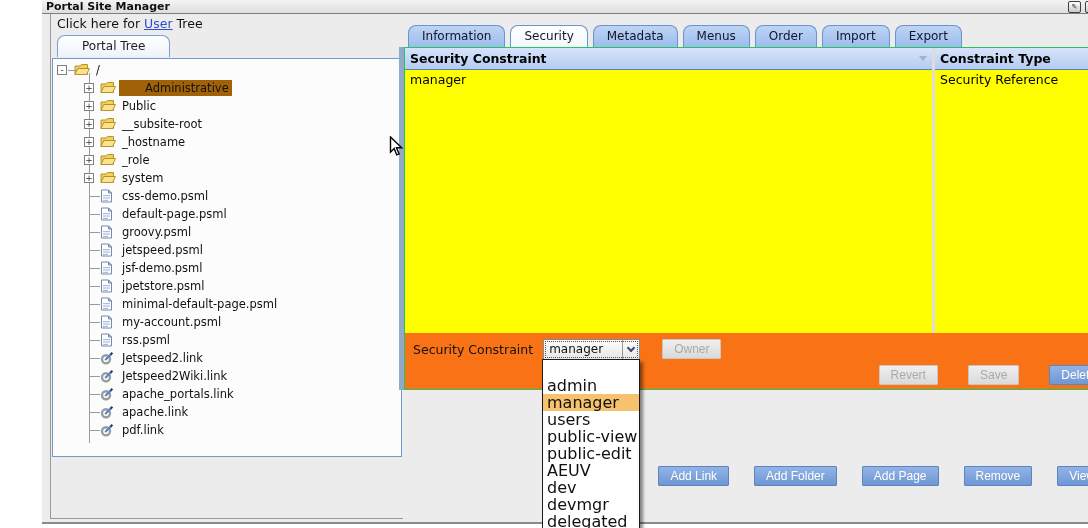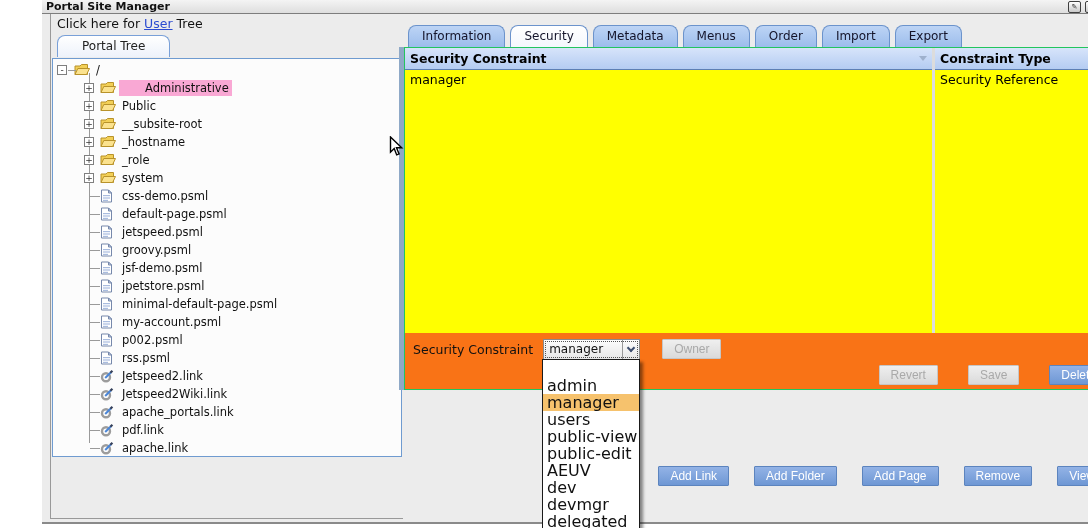--- a/index.html
+++ b/index.html
@@ -43,21 +43,21 @@
           width:10px; border-top:1px solid #9a9a9a; }
   .trow.root::after { content:''; position:absolute; left:15px; top:9px; width:8px;
           border-top:1px solid #9a9a9a; }
   .trow .icon { position:absolute; left:47px; top:2px; width:16px; height:14px; }
   .trow.root .icon { left:21px; }
   .trow .icon svg { display:none; }
   .trow.folder .icon svg.i-folder, .trow.root .icon svg.i-folder { display:block; }
   .trow.page .icon svg.i-page { display:block; }
   .trow.link .icon svg.i-link { display:block; }
   .tlabel { padding:1px 3px; }
-  .trow.selected .tlabel { background:#f9a8d4;padding-left:26px; }
+  .trow.selected .tlabel { background:#a16207;padding-left:26px; }
 
   
   .rtabs { position:absolute; left:362px; top:25px; height:22px; display:flex; gap:5px; padding-left:4px; }
   .rtab { padding:3px 13px 0 13px; font-size:12px; color:#14142a; background:linear-gradient(#bdd4f5,#9cbdec);
           border:1px solid #6b93cc; border-bottom:none; border-radius:8px 8px 0 0; position:relative;
           z-index:1; cursor:pointer; }
   .rtab.selected { background:linear-gradient(#ffffff,#f4f7fd); z-index:3; }
 
   .vdivider { position:absolute; left:357px; top:47px; width:5px; height:343px; background:#8fa9c7; }
 
@@ -246,52 +246,52 @@
 
                 <svg class="i-page" width="13" height="14" viewBox="0 0 13 14">
                   <path d="M1.5 1 L8.5 1 L11.5 4 L11.5 13 L1.5 13 Z" fill="#ffffff" stroke="#7688ab" stroke-width="1"></path>
                   <path d="M8.5 1 L8.5 4 L11.5 4 Z" fill="#c7d4ee" stroke="#7688ab" stroke-width="1"></path>
                   <rect x="3" y="6" width="7" height="1.2" fill="#a9bcdf"></rect>
                   <rect x="3" y="8.4" width="7" height="1.2" fill="#a9bcdf"></rect>
                   <rect x="3" y="10.8" width="5" height="1.2" fill="#a9bcdf"></rect>
                 </svg>
 
               </span>
+              <span class="tlabel">groovy.psml</span>
+            </div>
+
+            <div class="trow page">
+              
+              <span class="icon">
+
+                <svg class="i-page" width="13" height="14" viewBox="0 0 13 14">
+                  <path d="M1.5 1 L8.5 1 L11.5 4 L11.5 13 L1.5 13 Z" fill="#ffffff" stroke="#7688ab" stroke-width="1"></path>
+                  <path d="M8.5 1 L8.5 4 L11.5 4 Z" fill="#c7d4ee" stroke="#7688ab" stroke-width="1"></path>
+                  <rect x="3" y="6" width="7" height="1.2" fill="#a9bcdf"></rect>
+                  <rect x="3" y="8.4" width="7" height="1.2" fill="#a9bcdf"></rect>
+                  <rect x="3" y="10.8" width="5" height="1.2" fill="#a9bcdf"></rect>
+                </svg>
+
+              </span>
               <span class="tlabel">jetspeed.psml</span>
             </div>
 
             <div class="trow page">
               
               <span class="icon">
 
                 <svg class="i-page" width="13" height="14" viewBox="0 0 13 14">
                   <path d="M1.5 1 L8.5 1 L11.5 4 L11.5 13 L1.5 13 Z" fill="#ffffff" stroke="#7688ab" stroke-width="1"></path>
                   <path d="M8.5 1 L8.5 4 L11.5 4 Z" fill="#c7d4ee" stroke="#7688ab" stroke-width="1"></path>
                   <rect x="3" y="6" width="7" height="1.2" fill="#a9bcdf"></rect>
                   <rect x="3" y="8.4" width="7" height="1.2" fill="#a9bcdf"></rect>
                   <rect x="3" y="10.8" width="5" height="1.2" fill="#a9bcdf"></rect>
                 </svg>
 
               </span>
-              <span class="tlabel">groovy.psml</span>
-            </div>
-
-            <div class="trow page">
-              
-              <span class="icon">
-
-                <svg class="i-page" width="13" height="14" viewBox="0 0 13 14">
-                  <path d="M1.5 1 L8.5 1 L11.5 4 L11.5 13 L1.5 13 Z" fill="#ffffff" stroke="#7688ab" stroke-width="1"></path>
-                  <path d="M8.5 1 L8.5 4 L11.5 4 Z" fill="#c7d4ee" stroke="#7688ab" stroke-width="1"></path>
-                  <rect x="3" y="6" width="7" height="1.2" fill="#a9bcdf"></rect>
-                  <rect x="3" y="8.4" width="7" height="1.2" fill="#a9bcdf"></rect>
-                  <rect x="3" y="10.8" width="5" height="1.2" fill="#a9bcdf"></rect>
-                </svg>
-
-              </span>
               <span class="tlabel">jsf-demo.psml</span>
             </div>
 
             <div class="trow page">
               
               <span class="icon">
 
                 <svg class="i-page" width="13" height="14" viewBox="0 0 13 14">
                   <path d="M1.5 1 L8.5 1 L11.5 4 L11.5 13 L1.5 13 Z" fill="#ffffff" stroke="#7688ab" stroke-width="1"></path>
                   <path d="M8.5 1 L8.5 4 L11.5 4 Z" fill="#c7d4ee" stroke="#7688ab" stroke-width="1"></path>
@@ -329,35 +329,20 @@
                   <path d="M8.5 1 L8.5 4 L11.5 4 Z" fill="#c7d4ee" stroke="#7688ab" stroke-width="1"></path>
                   <rect x="3" y="6" width="7" height="1.2" fill="#a9bcdf"></rect>
                   <rect x="3" y="8.4" width="7" height="1.2" fill="#a9bcdf"></rect>
                   <rect x="3" y="10.8" width="5" height="1.2" fill="#a9bcdf"></rect>
                 </svg>
 
               </span>
               <span class="tlabel">my-account.psml</span>
             </div>
 
-            <div class="trow page">
-              
-              <span class="icon">
-
-                <svg class="i-page" width="13" height="14" viewBox="0 0 13 14">
-                  <path d="M1.5 1 L8.5 1 L11.5 4 L11.5 13 L1.5 13 Z" fill="#ffffff" stroke="#7688ab" stroke-width="1"></path>
-                  <path d="M8.5 1 L8.5 4 L11.5 4 Z" fill="#c7d4ee" stroke="#7688ab" stroke-width="1"></path>
-                  <rect x="3" y="6" width="7" height="1.2" fill="#a9bcdf"></rect>
-                  <rect x="3" y="8.4" width="7" height="1.2" fill="#a9bcdf"></rect>
-                  <rect x="3" y="10.8" width="5" height="1.2" fill="#a9bcdf"></rect>
-                </svg>
-
-              </span>
-              <span class="tlabel">p002.psml</span>
-            </div>
 
             <div class="trow page">
               
               <span class="icon">
 
                 <svg class="i-page" width="13" height="14" viewBox="0 0 13 14">
                   <path d="M1.5 1 L8.5 1 L11.5 4 L11.5 13 L1.5 13 Z" fill="#ffffff" stroke="#7688ab" stroke-width="1"></path>
                   <path d="M8.5 1 L8.5 4 L11.5 4 Z" fill="#c7d4ee" stroke="#7688ab" stroke-width="1"></path>
                   <rect x="3" y="6" width="7" height="1.2" fill="#a9bcdf"></rect>
                   <rect x="3" y="8.4" width="7" height="1.2" fill="#a9bcdf"></rect>
@@ -410,34 +395,34 @@
             <div class="trow link">
               
               <span class="icon">
 
                 <svg class="i-link" width="14" height="14" viewBox="0 0 14 14">
                   <circle cx="6" cy="8.2" r="4" fill="none" stroke="#9c9c9c" stroke-width="2.4"></circle>
                   <line x1="5.2" y1="9" x2="11" y2="3.2" stroke="#4a86d8" stroke-width="2"></line>
                   <line x1="10.4" y1="3.8" x2="12.4" y2="1.8" stroke="#35405a" stroke-width="2.2"></line>
                 </svg>
               </span>
-              <span class="tlabel">pdf.link</span>
+              <span class="tlabel">apache.link</span>
             </div>
 
             <div class="trow link">
               
               <span class="icon">
 
                 <svg class="i-link" width="14" height="14" viewBox="0 0 14 14">
                   <circle cx="6" cy="8.2" r="4" fill="none" stroke="#9c9c9c" stroke-width="2.4"></circle>
                   <line x1="5.2" y1="9" x2="11" y2="3.2" stroke="#4a86d8" stroke-width="2"></line>
                   <line x1="10.4" y1="3.8" x2="12.4" y2="1.8" stroke="#35405a" stroke-width="2.2"></line>
                 </svg>
               </span>
-              <span class="tlabel">apache.link</span>
+              <span class="tlabel">pdf.link</span>
             </div>
           </div>
       </div>
     </div>
 
     <div class="rtabs">
 
         <div class="rtab">Information</div>
 
         <div class="rtab selected">Security</div>

